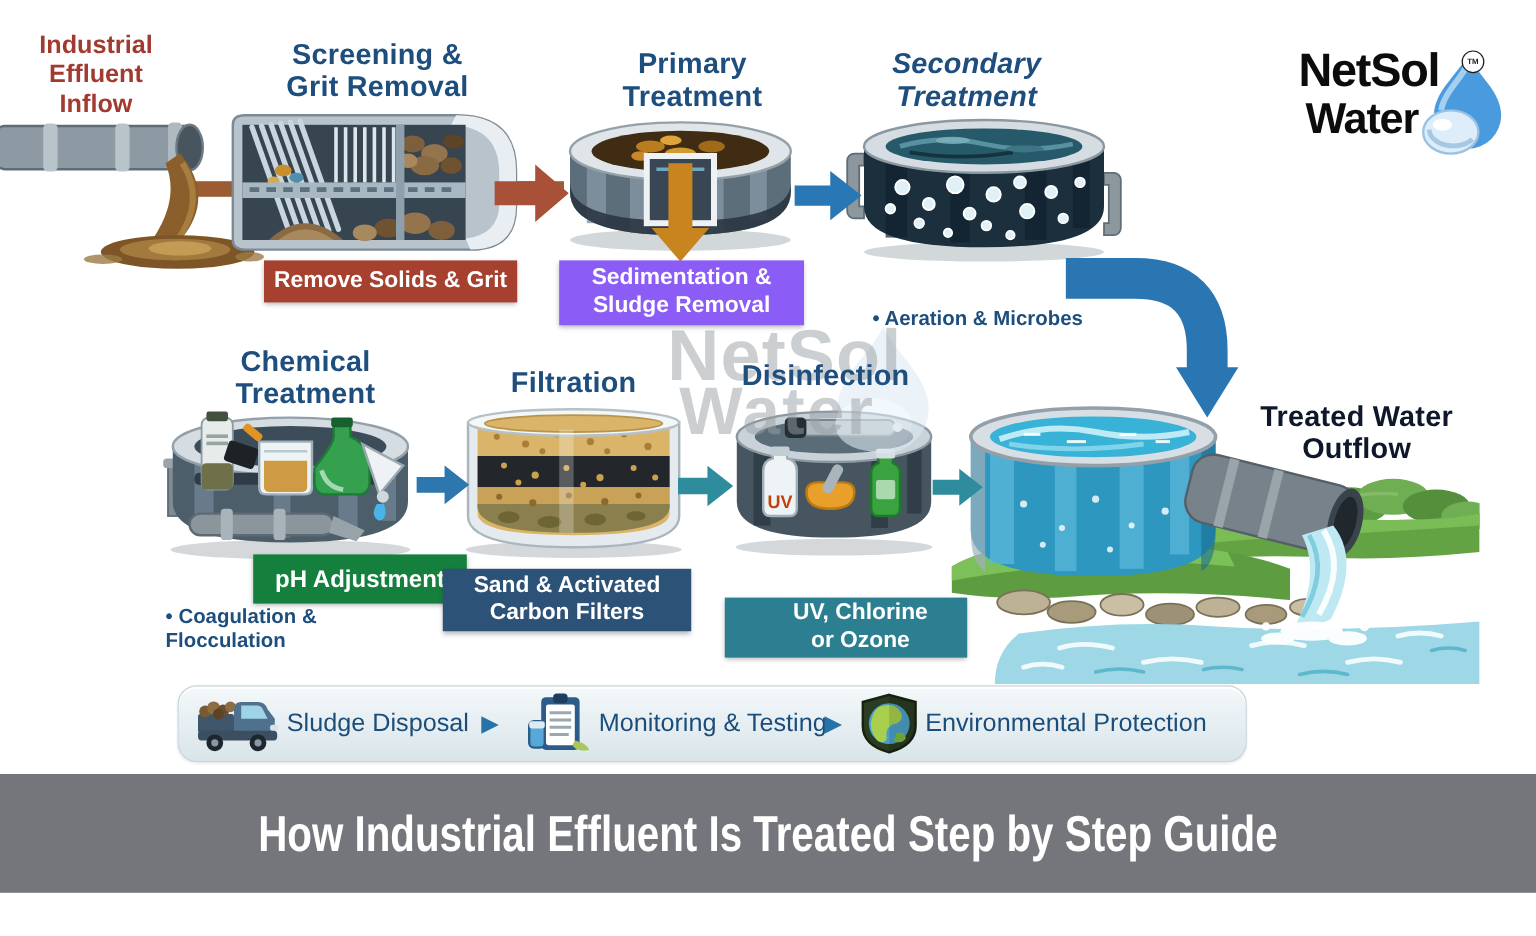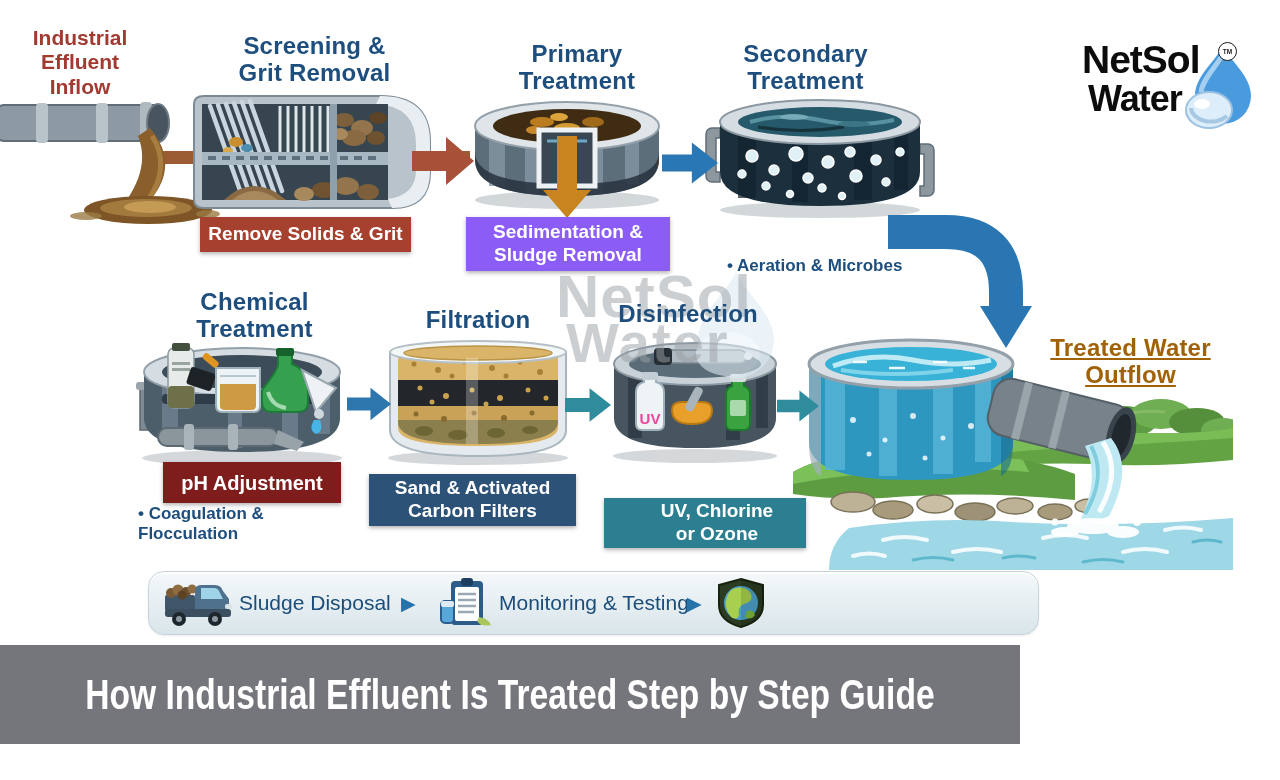--- a/index.html
+++ b/index.html
@@ -4,56 +4,56 @@
 <style>
   html,body{margin:0;padding:0;background:#ffffff;}
   #canvas{position:relative;width:1280px;height:780px;background:#ffffff;overflow:hidden;
           font-family:"Liberation Sans",sans-serif;}
   .abs{position:absolute;}
   
   .step-title{position:absolute;z-index:4;font-weight:bold;color:#1d4e7e;text-align:center;
               white-space:pre-line;font-size:24px;line-height:1.13;letter-spacing:.2px;}
   .inflow-title{position:absolute;z-index:4;font-weight:bold;color:#a13a31;text-align:center;
               white-space:pre-line;font-size:21px;line-height:1.16;}
-  .outflow-title{color:#a16207;text-decoration:underline;}
+  .outflow-title{color:#0f172a;}
   
   .banner{position:absolute;z-index:4;color:#ffffff;font-weight:bold;text-align:center;
           white-space:pre-line;display:flex;align-items:center;justify-content:center;
           font-size:19px;line-height:1.2;box-shadow:0 2px 4px rgba(40,40,40,.35);}
-  .bn-brick{background:#a6402f;}
+  .bn-brick{background:#a6402f;margin-left:20px;}
   .bn-brown{background:#8b5cf6;}
   .bn-blue{background:#2477ab;font-size:18px;}
-  .bn-navy{background:#7f1d1d;}
+  .bn-navy{background:#15803d;margin-left:48px;}
   .bn-navy2{background:#2d5278;}
   .bn-teal{background:#2c7f90;}
   .bullet{position:absolute;z-index:4;color:#1d4e7e;font-weight:bold;font-size:17px;}
   
   .wm{position:absolute;z-index:3;color:#9ba0a4;opacity:.5;font-weight:bold;pointer-events:none;}
   
   .illus{position:absolute;z-index:2;}
   .band{position:absolute;z-index:1;background:#9c5c33;}
   
   #footerbar{position:absolute;z-index:4;left:148px;top:571px;width:889px;height:62px;
              background:linear-gradient(#f4f8fa,#d9e5ea);border:1px solid #c6d4dc;border-radius:16px;
              box-shadow:inset 0 2px 0 #ffffff, 0 1px 2px rgba(0,0,0,.08);}
   .fitem{position:absolute;top:0;height:100%;display:flex;align-items:center;}
   .flabel{font-size:21px;font-weight:normal;color:#1b4d7a;white-space:nowrap;}
   .fsep{font-size:19px;color:#2573a8;}
   
-  #titlebar{position:absolute;z-index:5;left:0;top:645px;width:1020px;height:99px;background:#75767c;
+  #titlebar{position:absolute;z-index:5;left:0;top:645px;width:1280px;height:99px;background:#75767c;
             display:flex;align-items:center;justify-content:center;}
   #titlebar .ttext{color:#ffffff;font-weight:bold;font-size:42px;letter-spacing:0px;
             transform:scaleX(.80);white-space:nowrap;}
   
   #logo{position:absolute;z-index:6;left:1075px;top:38px;width:175px;height:110px;}
   .logo-top{position:absolute;left:7px;top:0px;font-size:39px;font-weight:bold;color:#0c0c0c;letter-spacing:-1px;}
   .logo-bottom{position:absolute;left:13px;top:40px;font-size:36px;font-weight:bold;color:#0c0c0c;letter-spacing:-1px;}
   .tm-badge{position:absolute;left:143px;top:4px;width:17px;height:17px;border:1.6px solid #1a1a1a;border-radius:50%;
             display:flex;align-items:center;justify-content:center;font-size:6.5px;font-weight:bold;color:#1a1a1a;background:#fff;}
-  .uv-label{position:absolute;z-index:4;font-size:15px;font-weight:bold;color:#ec4899;text-align:center;}
+  .uv-label{position:absolute;z-index:4;font-size:15px;font-weight:bold;color:#c2410c;text-align:center;}
 </style>
 </head>
 <body>
 
 <div id="canvas">
 
   <svg class="abs" style="left:688px;top:272px;z-index:3;opacity:.55;" width="92" height="108" viewBox="0 0 92 108">
     <path d="M48 0 C58 22 86 42 86 68 A38 38 0 0 1 10 68 C10 42 38 22 48 0 Z" fill="#dcebf5"></path>
     <ellipse cx="40" cy="82" rx="32" ry="22" fill="#e9f3f9"></ellipse>
   </svg>
@@ -167,21 +167,21 @@
     <rect x="90" y="40" width="20" height="56" fill="#c8841f"></rect>
     <polygon points="76,94 124,94 100,122" fill="#c8841f"></polygon>
   </svg>
   <div class="banner bn-brown" style="left:466px;top:217px;width:204px;height:54px;">Sedimentation &amp;
 Sludge Removal</div>
 
   <svg class="abs" style="left:662px;top:140px;z-index:3;" width="56" height="46" viewBox="0 0 60 44">
     <polygon points="0,13 32,13 32,0 60,22 32,44 32,31 0,31" fill="#2a77b5"></polygon>
   </svg>
 
-  <div class="step-title" style="left:703px;top:40px;width:205px;">Secondary
+  <div class="step-title" style="left:703px;top:40px;width:205px;font-style:italic;">Secondary
 Treatment</div>
   <svg class="illus" style="left:704px;top:94px;" width="232" height="130" viewBox="0 0 232 130">
     <ellipse cx="116" cy="116" rx="100" ry="8" fill="#d2d7da"></ellipse>
     <path d="M16 34 h-8 a6 6 0 0 0 -6 6 v42 a6 6 0 0 0 6 6 h8 v-10 h-4 V44 h4 Z" fill="#8d979e" stroke="#5f6d78" stroke-width="1.5"></path>
     <path d="M216 50 h8 a6 6 0 0 1 6 6 v40 a6 6 0 0 1 -6 6 h-8 v-10 h4 V60 h-4 Z" fill="#8d979e" stroke="#5f6d78" stroke-width="1.5"></path>
     <path d="M16 28 V78 Q16 112 116 112 Q216 112 216 78 V28 Z" fill="#1b2f3d"></path>
     <g fill="#10222e" opacity=".7">
         <rect x="34" y="30" width="18" height="74"></rect>
         <rect x="88" y="32" width="16" height="76"></rect>
         <rect x="150" y="32" width="18" height="74"></rect>
@@ -476,20 +476,23 @@
     </div>
     <div class="fitem" style="left:564px;">
       <svg width="56" height="52" viewBox="0 0 56 52">
         <path d="M28 2 L50 8 V28 Q50 44 28 50 Q6 44 6 28 V8 Z" fill="#2b3c22" stroke="#18220f" stroke-width="2"></path>
         <circle cx="28" cy="26" r="17" fill="#4aa0c8"></circle>
         <path d="M20 12 q10 -4 16 2 q6 8 -2 12 q-10 2 -8 12 q-2 6 -8 2 q-8 -10 -4 -20 q2 -6 6 -8 Z" fill="#a8cf4e"></path>
         <path d="M34 34 q6 -2 8 4 q-4 6 -10 2 Z" fill="#7db93f"></path>
         <path d="M28 2 L50 8 V28 Q50 44 28 50 Z" fill="#000000" opacity=".12"></path>
       </svg>
     </div>
+    <div class="fitem" style="left:622px;">
+      <span class="flabel">Environmental Protection</span>
+    </div>
   </div>
 
   <div id="titlebar">
     <span class="ttext">How Industrial Effluent Is Treated Step by Step Guide</span>
   </div>
 
   <div id="logo">
     <svg class="abs" style="left:110px;top:8px;" width="70" height="88" viewBox="0 0 70 88">
       <path d="M38 0 C46 16 66 30 66 50 A28 28 0 0 1 10 50 C10 30 30 16 38 0 Z" fill="#4a9ade"></path>
       <path d="M38 8 C32 20 18 32 16 46" fill="none" stroke="#bcdcf4" stroke-width="5" opacity=".8"></path>

